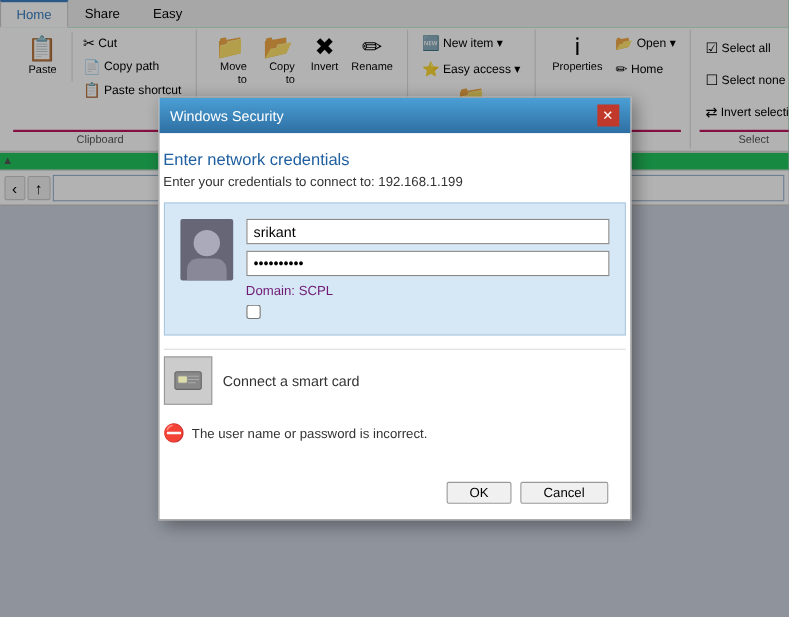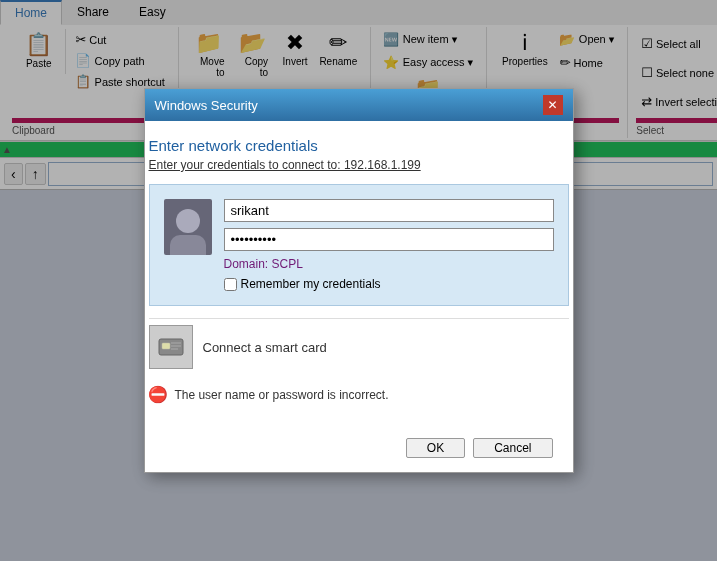--- a/index.html
+++ b/index.html
@@ -6,21 +6,21 @@
     body { font-family: 'Segoe UI', Arial, sans-serif; font-size: 12px; background: #cdd3e0; width: 717px; height: 561px; overflow: hidden; }
 
     
     .ribbon { background: #22c55e; border-bottom: 1px solid #ccc; }
     .ribbon-tabs { display: flex; background: #f0f0f0; }
     .ribbon-tab { padding: 4px 14px; font-size: 12px; cursor: pointer; border: 1px solid transparent; }
     .ribbon-tab.active { background: white; border-top: 2px solid #3c7fc0; border-left: 1px solid #ccc; border-right: 1px solid #ccc; border-bottom: 1px solid white; color: #3c7fc0; }
     .ribbon-content { background: white; border-bottom: 1px solid #ccc; display: flex; align-items: stretch; padding: 2px 4px; min-height: 90px; }
     .ribbon-group { display: flex; flex-direction: column; align-items: center; border-right: 1px solid #ddd; padding: 2px 8px; }
     .ribbon-group-items { display: flex; align-items: flex-start; flex: 1; }
-    .ribbon-group-label { font-size: 10px; color: #555; margin-top: 2px; border-top: 5px solid #be185d; width: 100%; padding-top: 2px; }
+    .ribbon-group-label { font-size: 10px; color: #555; margin-top: 2px; text-align: center; border-top: 2px solid #be185d; width: 100%; padding-top: 2px; }
     .ribbon-btn { display: flex; flex-direction: column; align-items: center; padding: 2px 6px; cursor: pointer; border: 1px solid transparent; border-radius: 2px; min-width: 40px; }
     .ribbon-btn .icon { font-size: 22px; line-height: 1; }
     .ribbon-btn .label { font-size: 10px; text-align: right; margin-top: 2px; }
     .ribbon-btn-small { display: flex; align-items: center; padding: 2px 4px; cursor: pointer; border: 1px solid transparent; border-radius: 2px; white-space: nowrap; font-size: 11px; }
     .ribbon-btn-small .icon-sm { margin-right: 3px; font-size: 13px; }
     .small-group { display: flex; flex-direction: column; justify-content: space-around; }
     .paste-area { display: flex; flex-direction: column; align-items: center; border-right: 1px solid #ddd; padding: 2px 6px; }
     .paste-small { display: flex; flex-direction: column; justify-content: space-around; margin-left: 4px; }
     .select-items { display: flex; flex-direction: column; justify-content: space-around; flex: 1; }
 
@@ -30,21 +30,21 @@
     .address-input { flex: 1; border: 1px solid #99b4d1; padding: 2px 6px; height: 24px; font-size: 12px; }
 
     
     .overlay { position: fixed; top: 0; left: 0; width: 717px; height: 561px; background: rgba(0,0,0,0.3); display: flex; align-items: center; justify-content: center; z-index: 100; }
     .dialog { background: white; width: 430px; border: 1px solid #999; box-shadow: 4px 4px 16px rgba(0,0,0,0.4); }
     .dialog-titlebar { background: linear-gradient(to bottom, #4a9fd5, #2e6fa3); color: white; display: flex; align-items: center; justify-content: space-between; padding: 6px 10px; }
     .dialog-title-text { font-size: 13px; font-weight: normal; }
     .dialog-close { background: #c0392b; color: white; border: none; width: 20px; height: 20px; cursor: pointer; font-size: 12px; display: flex; align-items: center; justify-content: center; }
     .dialog-body { padding: 16px 4px; }
     .dialog-heading { color: #2060a0; font-size: 15px; margin-bottom: 4px; }
-    .dialog-subtext { font-size: 12px; color: #333; margin-bottom: 12px; text-decoration: underline; }
+    .dialog-subtext { font-size: 12px; color: #333; margin-bottom: 12px; }
     .credentials-area { background: #d6e8f5; border: 1px solid #aac8e0; padding: 14px; display: flex; align-items: flex-start; gap: 12px; margin-bottom: 12px; }
     .avatar { width: 48px; height: 56px; background: #667; display: flex; flex-direction: column; align-items: center; justify-content: flex-end; border-radius: 2px; overflow: hidden; flex-shrink: 0; }
     .avatar-head { width: 24px; height: 24px; background: #aab; border-radius: 50%; margin-bottom: 2px; }
     .avatar-body { width: 36px; height: 20px; background: #889; border-radius: 10px 10px 0 0; }
     .creds-fields { flex: 1; }
     .creds-input { width: 100%; border: 1px solid #888; padding: 3px 6px; font-size: 13px; margin-bottom: 6px; }
     .domain-text { font-size: 12px; color: #701a75; margin-bottom: 6px; }
     .remember-row { display: flex; align-items: center; gap: 4px; font-size: 12px; }
     .remember-checkbox { width: 13px; height: 13px; }
     .smartcard-area { display: flex; align-items: center; gap: 10px; padding: 6px 0; border-top: 1px solid #ddd; margin-bottom: 10px; cursor: pointer; }
@@ -203,21 +203,20 @@
         <div class="avatar">
           <div class="avatar-head"></div>
           <div class="avatar-body"></div>
         </div>
         <div class="creds-fields">
           <input class="creds-input" type="text" value="srikant" style="">
           <input class="creds-input" type="password" value="1234567890" style="">
           <div class="domain-text">Domain: SCPL</div>
           <div class="remember-row">
             <input class="remember-checkbox" type="checkbox" style="">
-            <span>Remember my credentials</span>
           </div>
         </div>
       </div>
 
       <div class="smartcard-area">
         <div class="smartcard-icon">
           <svg width="28" height="28" viewBox="0 0 28 28" fill="none">
             <rect x="2" y="6" width="24" height="16" rx="2" fill="#888" stroke="#666" stroke-width="1"></rect>
             <rect x="5" y="10" width="8" height="6" rx="1" fill="#dda" stroke="#bba" stroke-width="0.5"></rect>
             <line x1="14" y1="10" x2="24" y2="10" stroke="#aaa" stroke-width="1"></line>

